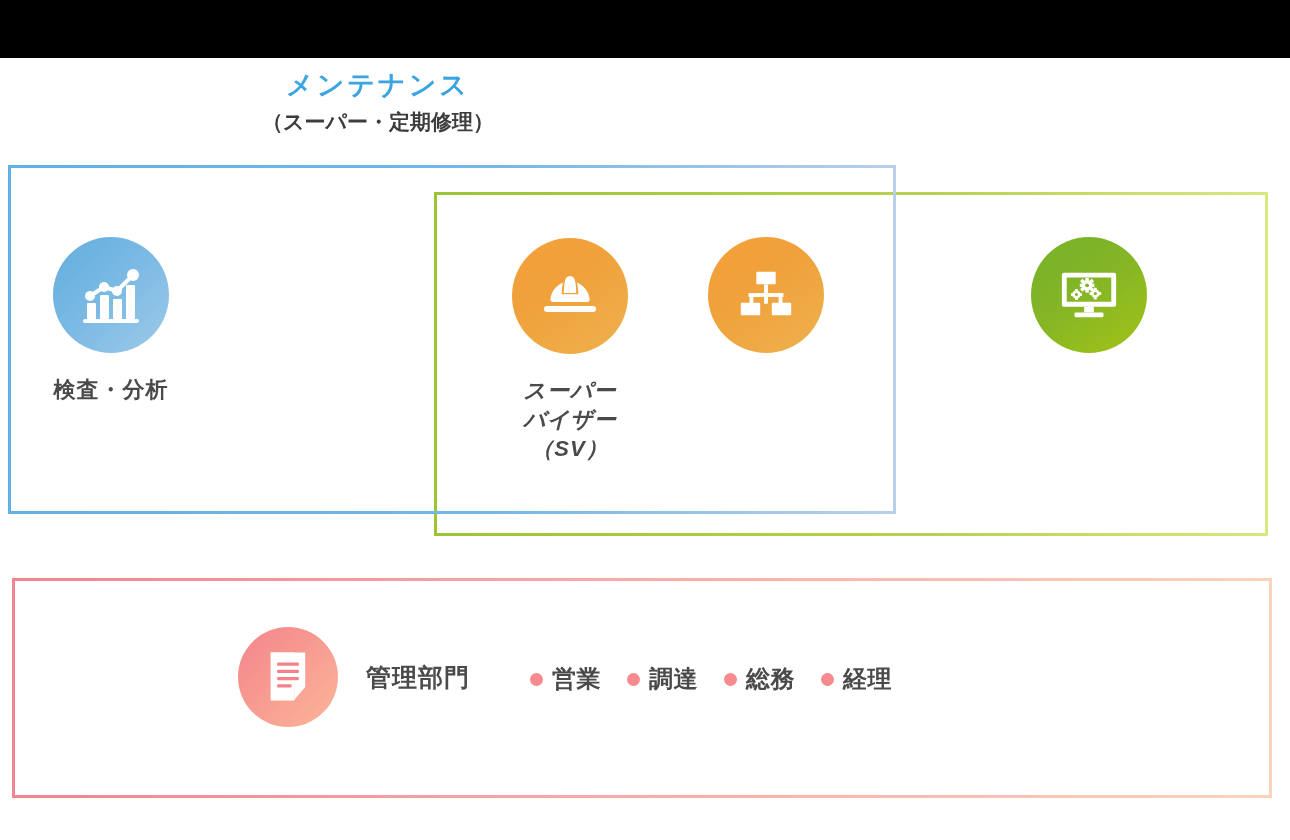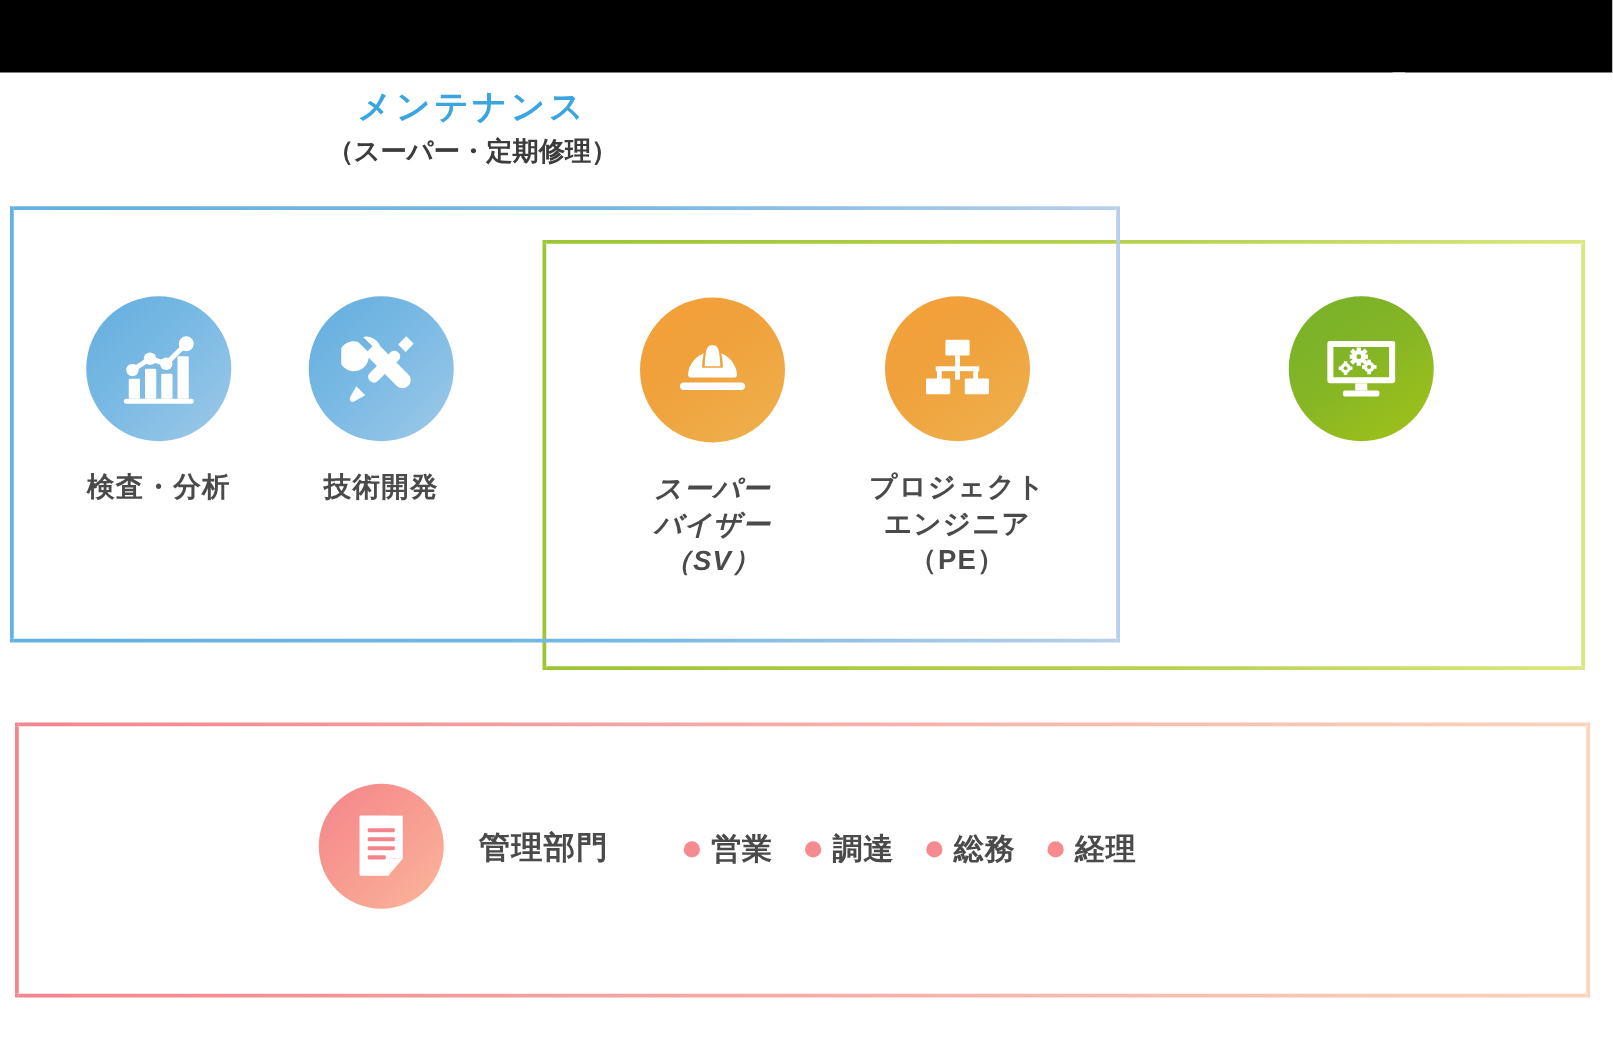--- a/index.html
+++ b/index.html
@@ -102,30 +102,30 @@
     line-height: 1.32;
     letter-spacing: 1px;
     white-space: pre-line;
   }
 
   .c-blue   { background: linear-gradient(135deg, #63aede 0%, #79b9e4 45%, #9ec9e8 100%); }
   .c-orange { background: linear-gradient(145deg, #f3a03a 0%, #f0a13b 40%, #eeb14e 100%); }
   .c-green  { background: linear-gradient(145deg, #76b12a 0%, #84b526 45%, #a3c318 100%); }
   .c-pink   { background: linear-gradient(135deg, #f4848c 0%, #f79a90 45%, #fbb69a 100%); }
 
-  #item-inspection  { left: 32px;  top: 237px; }
+  #item-inspection  { left: 16px;  top: 237px; }
   #item-tech        { left: 210px; top: 237px; }
   #item-sv          { left: 475px; top: 238px; font-style: italic; }
   #item-pe          { left: 671px; top: 237px; }
   #item-design      { left: 994px; top: 237px; }
 
   
   #admin-row {
     position: absolute;
-    left: 255px; top: 627px;
+    left: 238px; top: 627px;
     display: flex; align-items: center;
     z-index: 6;
   }
   #admin-circle-wrap { display: flex; align-items: center; }
   #admin-circle {
     width: 100px; height: 100px; border-radius: 50%;
     display: flex; align-items: center; justify-content: center;
   }
   #admin-label {
     margin-left: 28px;
@@ -186,36 +186,20 @@
           <circle cx="11" cy="33" r="5"></circle>
           <circle cx="25" cy="24" r="5"></circle>
           <circle cx="38" cy="28" r="5"></circle>
           <circle cx="54" cy="12" r="6"></circle>
         </g>
       </svg>
     </div>
     <div class="item-label">検査・分析</div>
   </div>
 
-  <div class="item" id="item-tech">
-    <div class="circle c-blue">
-      <svg width="64" height="64" viewBox="0 0 64 64" aria-hidden="true">
-        <g fill="#ffffff">
-          <path d="M20 8 a13 13 0 0 0 -4 20 l22 22 a7 7 0 0 0 10 -10 l-22 -22 a13 13 0 0 0 -6 -10 z" opacity="0"></path>
-
-          <path d="M17.5 6.5 l7.5 7.5 -4 4 -7.5 -7.5 a12 12 0 1 0 8.5 12.7 l22.5 22.5 a6.5 6.5 0 0 0 9.2 -9.2 l-22.5 -22.5 a12 12 0 0 0 -13.7 -7.5 z"></path>
-
-          <path d="M52 6 l6 6 -6.5 6.5 -6 -6 z"></path>
-          <rect x="18" y="26" width="32" height="9" rx="4" transform="rotate(-45 34 30)"></rect>
-          <path d="M12 46 l-5 9 a2.4 2.4 0 0 0 3.2 3.2 l9 -5 z"></path>
-        </g>
-      </svg>
-    </div>
-    <div class="item-label">技術開発</div>
-  </div>
 
   <div class="item" id="item-sv">
     <div class="circle c-orange">
       <svg width="64" height="64" viewBox="0 0 64 64" aria-hidden="true">
         <g fill="#ffffff">
           <path d="M32 12 c-3 0 -4.6 2.2 -5.2 5.6 -0.7 4 -1 8.2 -1 11.4 h12.4 c0 -3.2 -0.3 -7.4 -1 -11.4 C36.6 14.2 35 12 32 12 z"></path>
           <path d="M25 18.6 C18.5 21.4 13 27.4 12.4 35.5 c-0.1 1.4 1 2.5 2.4 2.5 h34.4 c1.4 0 2.5 -1.1 2.4 -2.5 C51 27.4 45.5 21.4 39 18.6 c0.9 4 1.3 8.6 1.3 11.6 h-16.6 c0 -3 0.4 -7.6 1.3 -11.6 z"></path>
           <rect x="6" y="42" width="52" height="6" rx="3"></rect>
         </g>
       </svg>
@@ -233,23 +217,20 @@
           <rect x="30" y="21" width="4" height="11"></rect>
           <rect x="14" y="30" width="36" height="4"></rect>
           <rect x="15" y="32" width="4" height="9"></rect>
           <rect x="45" y="32" width="4" height="9"></rect>
           <rect x="30" y="32" width="4" height="9"></rect>
           <rect x="6" y="40" width="20" height="13" rx="1"></rect>
           <rect x="38" y="40" width="20" height="13" rx="1"></rect>
         </g>
       </svg>
     </div>
-    <div class="item-label">プロジェクト
-エンジニア
-（PE）</div>
   </div>
 
   <div class="item" id="item-design">
     <div class="circle c-green">
       <svg width="62" height="62" viewBox="0 0 64 64" aria-hidden="true">
         <g fill="#ffffff">
           <path d="M6 9 h52 a2 2 0 0 1 2 2 v31 a2 2 0 0 1 -2 2 h-52 a2 2 0 0 1 -2 -2 v-31 a2 2 0 0 1 2 -2 z m3 5 v25 h46 v-25 z"></path>
           <rect x="27" y="44" width="10" height="6"></rect>
           <rect x="17" y="50" width="30" height="5" rx="1.5"></rect>
           <g>

